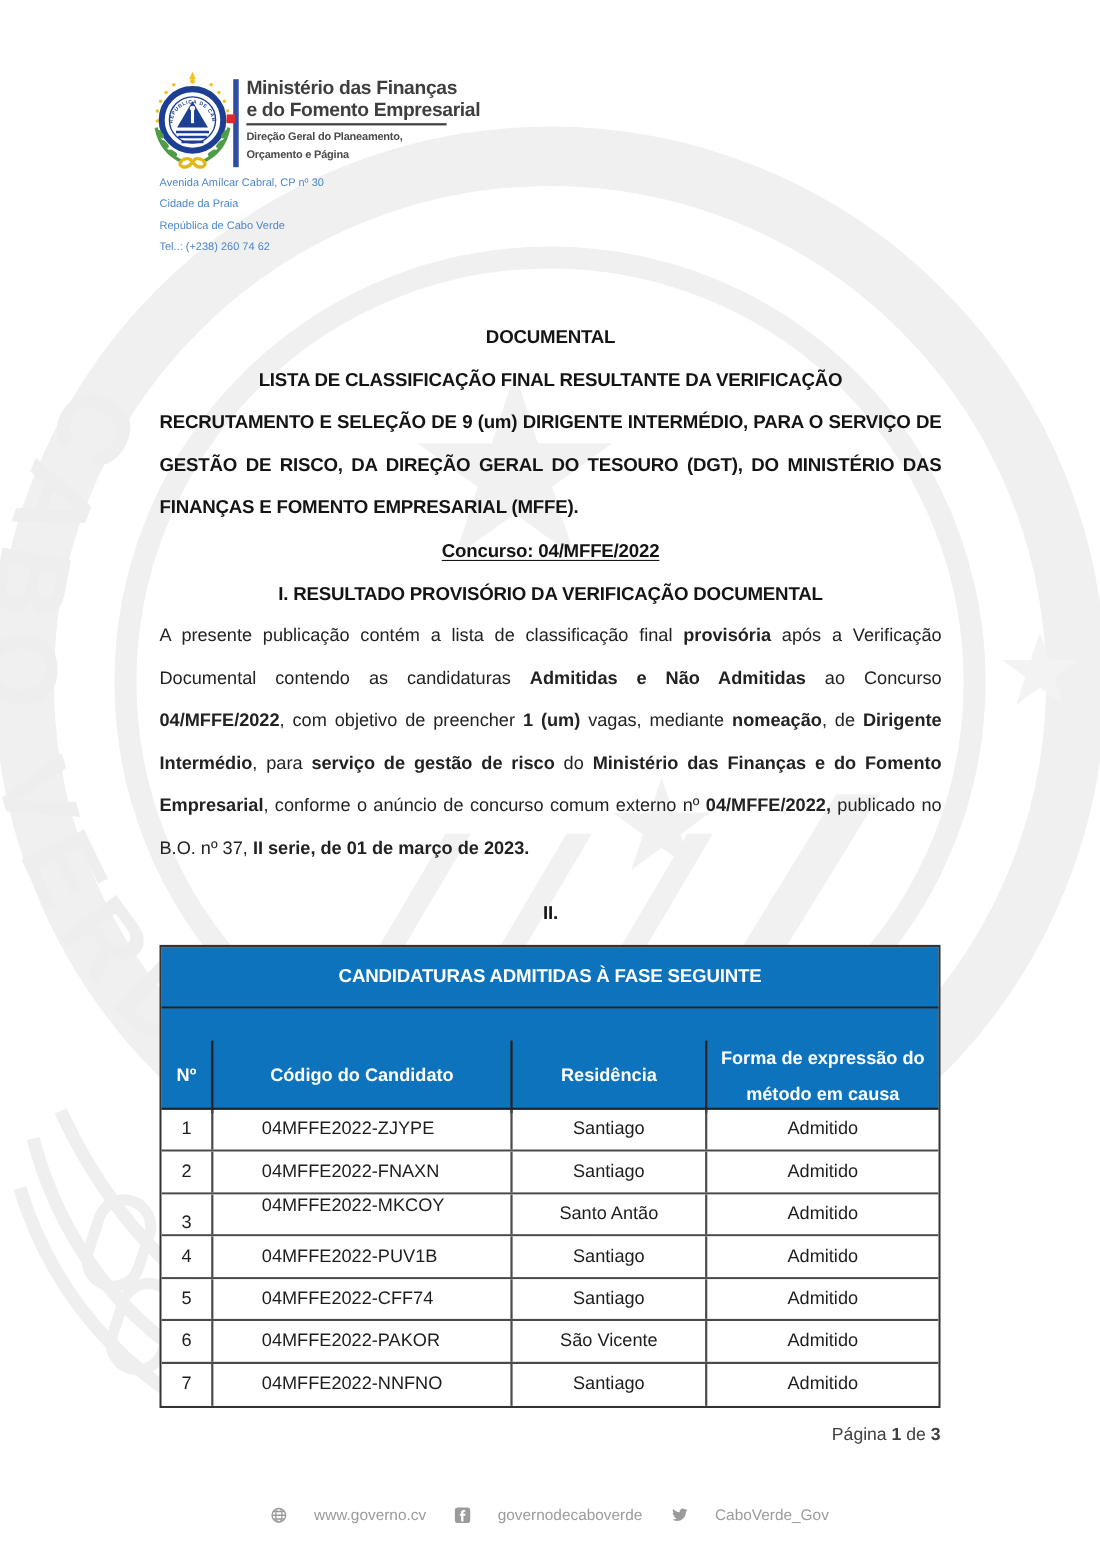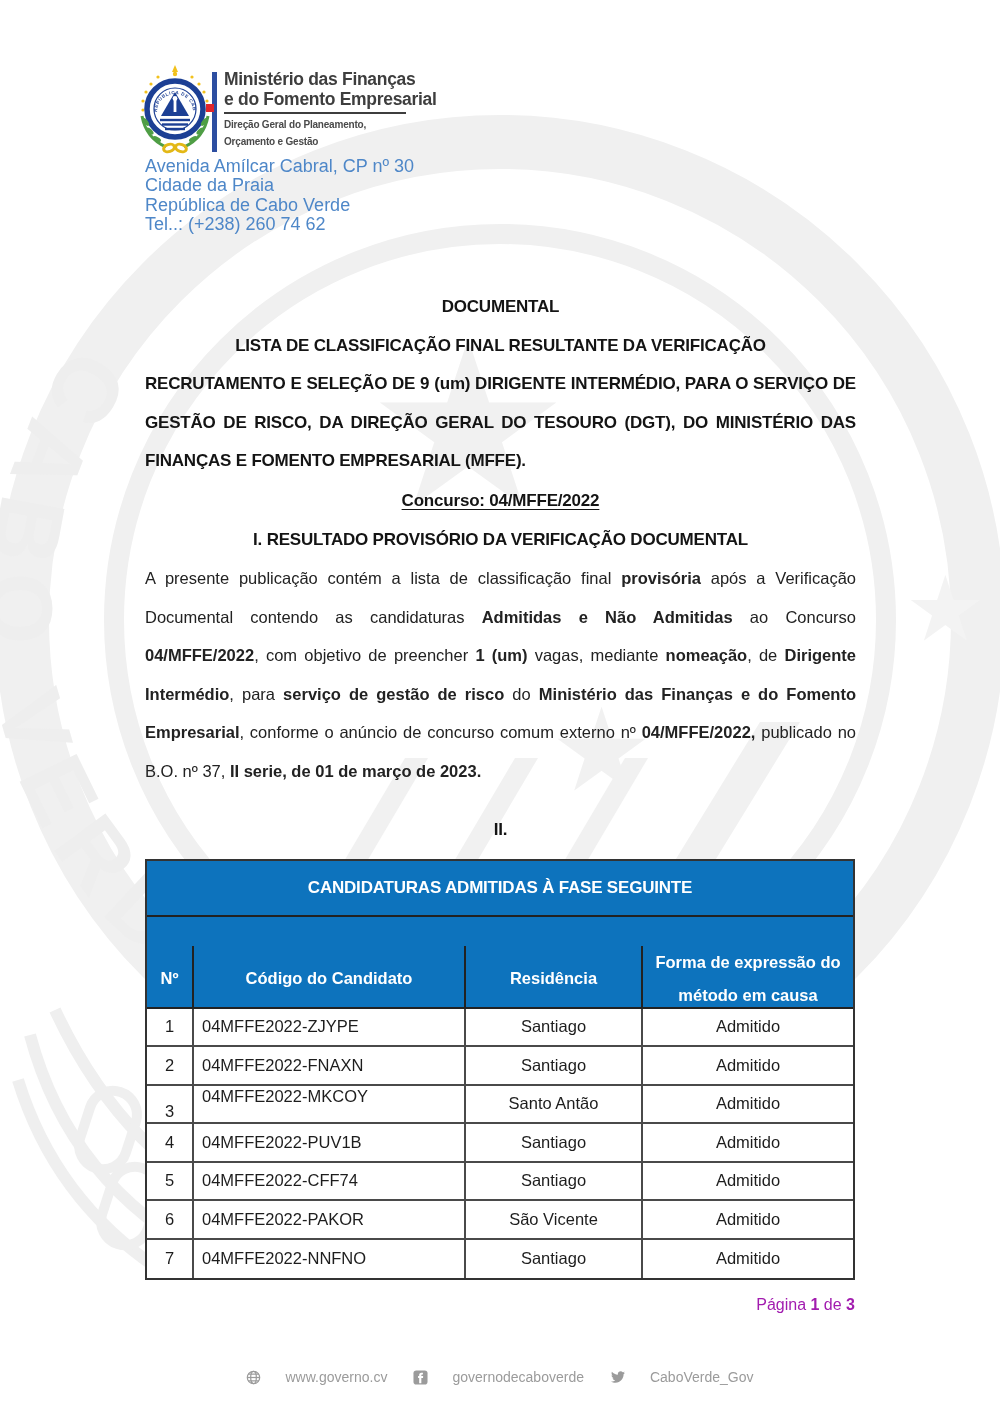--- a/index.html
+++ b/index.html
@@ -21,21 +21,21 @@
   
   .logo { position:absolute; left:136px; top:64px; }
   .brand { position:absolute; left:210px; top:70px; }
   .brand-vbar { position:absolute; left:2px; top:2px; width:5px; height:80px; background:#2d4ea1; }
   .brand-reddot { position:absolute; left:-4px; top:34px; width:8px; height:8px; }
   .brand-text { margin-left:14px; }
   .ministry-line { font-size:17.5px; font-weight:700; line-height:19.5px; color:#3e3e3e; letter-spacing:-0.3px; }
   .brand-rule { width:182px; border:none; border-top:2px solid #3e3e3e; margin:3px 0 3px 0; }
   .dept-line { font-size:10px; font-weight:700; line-height:16.5px; color:#4a4a4a; letter-spacing:-0.2px; }
 
-  .address { position:absolute; left:145px; top:157px; font-size:18px; line-height:19.3px; }
+  .address { position:absolute; left:145px; top:157px; font-size:10px; line-height:19.3px; }
   .address div { white-space:nowrap; }
 
   
   .main { position:absolute; left:145px; top:287px; width:711px; }
   .h-center { text-align:center; font-weight:700; font-size:17px; line-height:39px; letter-spacing:-0.2px; color:#141414; }
   .h-justify { text-align:justify; font-weight:700; font-size:17px; line-height:38.7px; letter-spacing:-0.2px; color:#141414; }
   .concurso { text-decoration:underline; text-underline-offset:3px; }
   .paragraph { text-align:justify; font-size:16.5px; line-height:38.6px; color:#222; }
   .sec2 { margin-top:24px; line-height:30px; }
 
@@ -54,25 +54,25 @@
   }
   .thead .hcell:last-child { border-right:none; }
   .trow { display:grid; grid-template-columns:47px 272px 177px auto; height:38.5px; border-bottom:2px solid #4a4a4a; background:#fff; }
   .trow:last-child { border-bottom:none; }
   .trow .cell {
     display:flex; align-items:center; font-size:16.5px; color:#1d1d1d;
     border-right:2px solid #4a4a4a; overflow:hidden;
   }
   .trow .cell:last-child { border-right:none; }
   .cell.num, .cell.res, .cell.status { justify-content:center; }
-  .cell.code { justify-content:flex-start; padding-left:8px; }
+  .cell.code { justify-content:flex-start; padding-left:8px;margin-left:36px; }
   .trow-shift .cell.num { align-items:flex-end; padding-bottom:1px; }
   .trow-shift .cell.code { align-items:flex-start; padding-top:1px; }
 
-  .page-num { margin-top:16px; width:710px; text-align:right; font-size:16px; color:#a21caf; }
+  .page-num { margin-top:16px; width:710px; text-align:right; font-size:16px; color:#404040; }
 
   
   .footer {
     position:absolute; left:0; top:1362px; width:1000px; height:30px; z-index:1;
     display:flex; align-items:center; justify-content:center; gap:26px;
     color:#9b9b9b; font-size:14px;
   }
   .footer-item { display:flex; align-items:center; gap:24px; }
   .footer svg { display:block; }
 </style>
@@ -168,21 +168,21 @@
     </svg>
 
     <div class="brand">
       <div class="brand-vbar" style="background:#2d4ea1"></div>
       <div class="brand-reddot" style="background:#e0262c"></div>
       <div class="brand-text">
         <div class="ministry-line">Ministério das Finanças</div>
         <div class="ministry-line">e do Fomento Empresarial</div>
         <hr class="brand-rule">
         <div class="dept-line">Direção Geral do Planeamento,</div>
-        <div class="dept-line">Orçamento e Gestão</div>
+        <div class="dept-line">Orçamento e Página</div>
       </div>
     </div>
 
     <div class="address" style="color:#4e87c8">
       <div>Avenida Amílcar Cabral, CP nº 30</div>
       <div>Cidade da Praia</div>
       <div>República de Cabo Verde</div>
       <div>Tel..: (+238) 260 74 62</div>
     </div>
 

